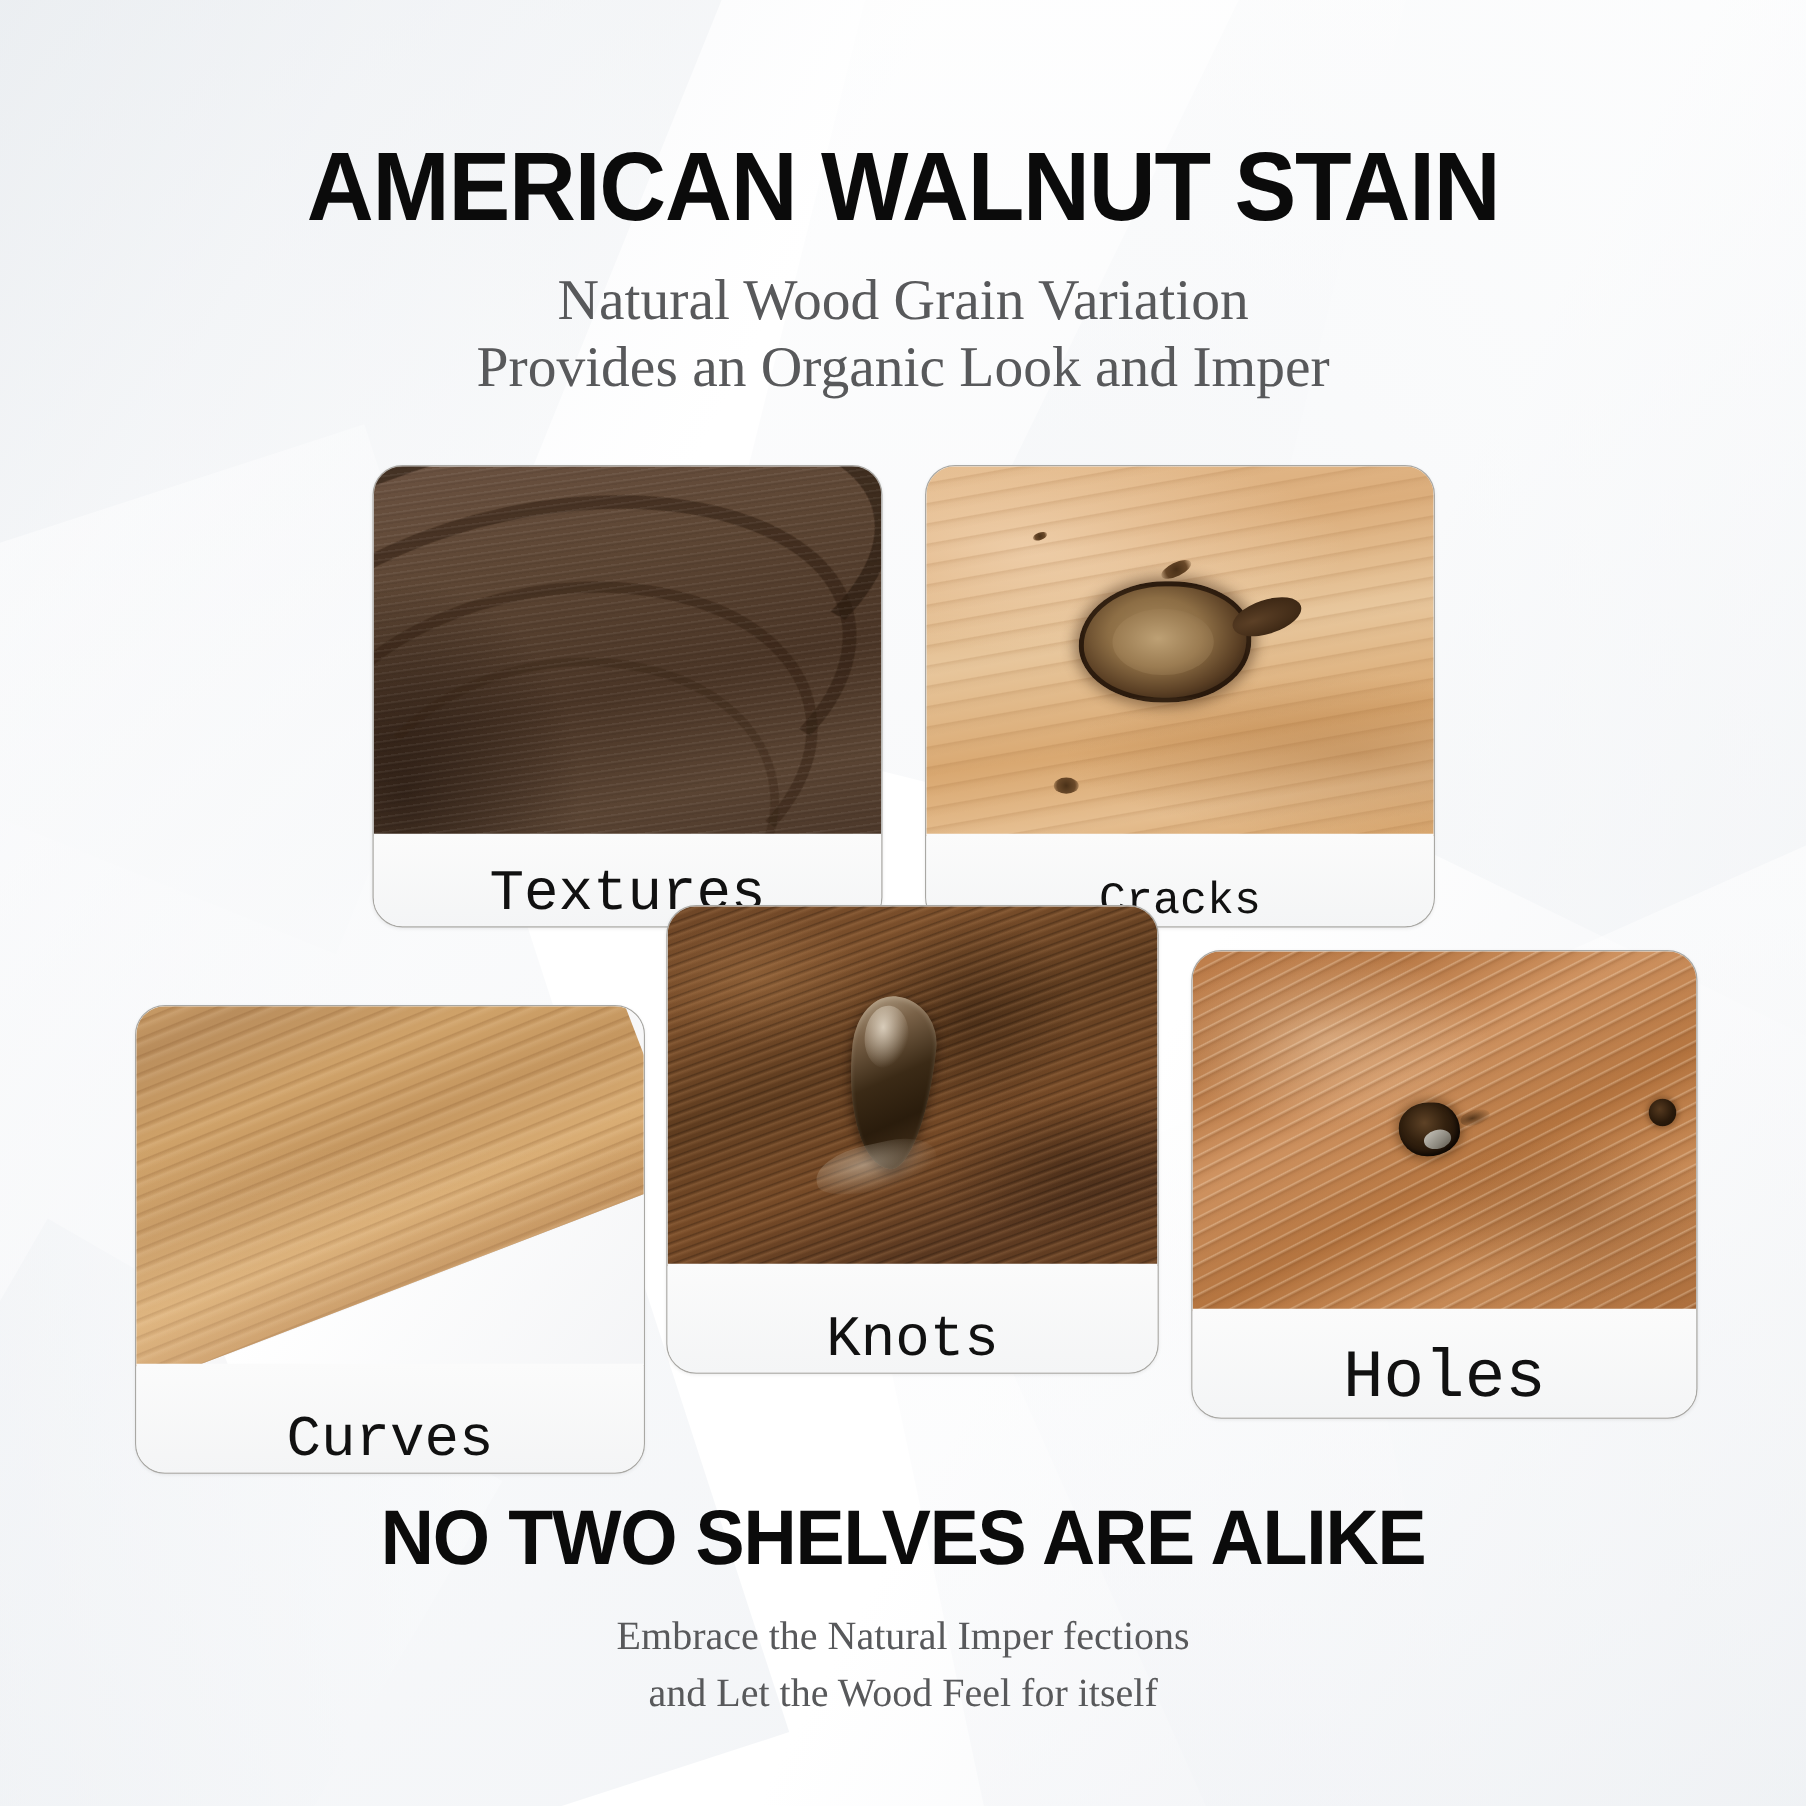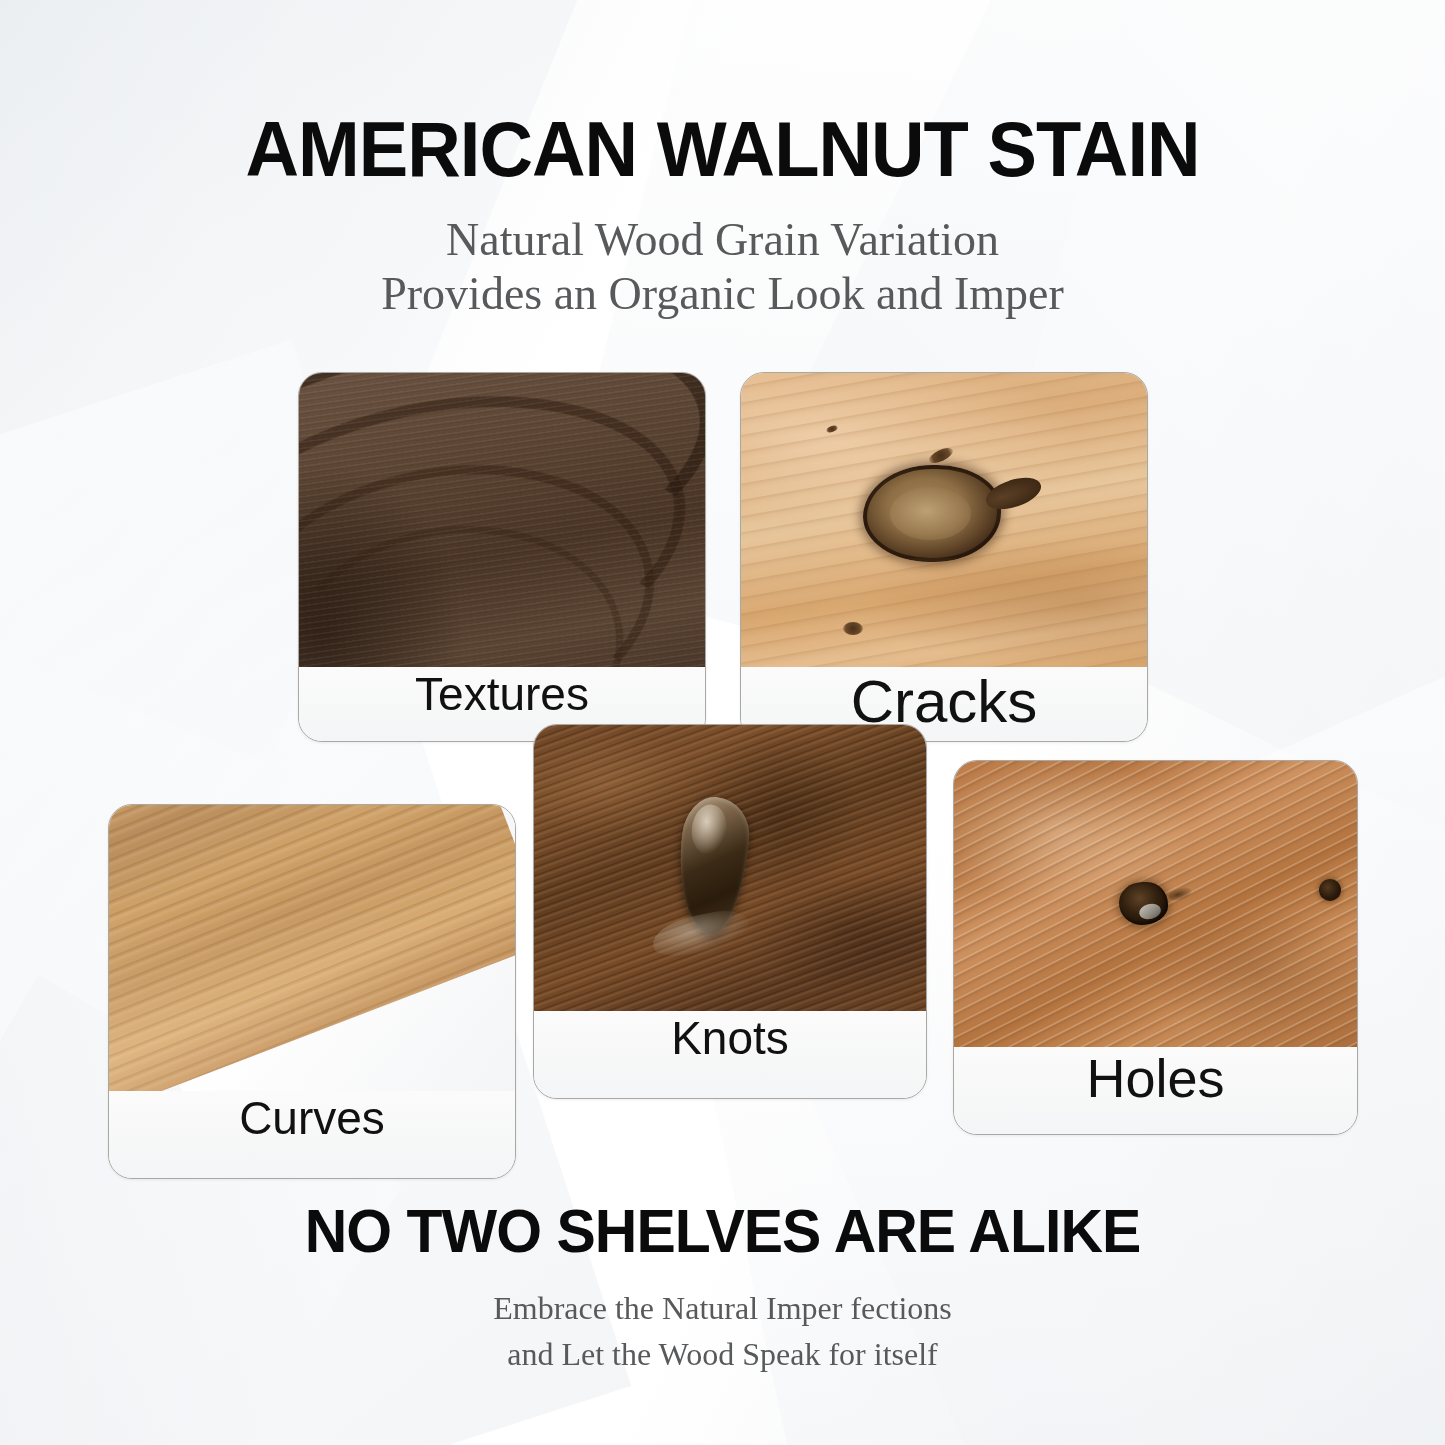--- a/index.html
+++ b/index.html
@@ -79,23 +79,24 @@
     overflow:hidden;
     box-shadow:0 1px 3px rgba(0,0,0,.07);
   }
   .card-photo {
     position:absolute; left:0; right:0; top:0;
     overflow:hidden;
   }
   .card-label {
     position:absolute; left:0; right:0; bottom:0;
     background:linear-gradient(180deg,#fbfbfb 0%,#f4f5f6 100%);
-    display:flex; align-items:flex-start; justify-content:center;
+    display:flex; align-items:flex-end; justify-content:center;
     color:#111;
     font-weight:400;
+    font-family:Liberation Mono, monospace;
   }
 
   
   .wood { position:absolute; inset:0; }
 
   
   .w-textures {
     background:
       radial-gradient(ellipse 58% 96% at 6% 88%, rgba(24,13,7,.55) 0%, rgba(24,13,7,0) 60%),
       linear-gradient(168deg,#6b5241 0%, #5d4634 28%, #4a3526 58%, #5a4433 82%, #4b3729 100%);
@@ -370,21 +371,21 @@
       <div class="cracks-grain"></div>
       <div class="spec-dot" style="left:21%; top:18%; width:12px; height:6px; transform:rotate(-20deg);"></div>
       <div class="spec-dot" style="left:46%; top:26%; width:26px; height:11px; transform:rotate(-26deg);"></div>
       <div class="spec-dot" style="left:25%; top:84%; width:20px; height:13px;"></div>
       <div class="knot-big">
         <div class="knot-big-core"></div>
       </div>
       <div class="knot-tail"></div>
       <div class="photo-seam"></div>
     </div>
-    <div class="card-label" style="height:74px; font-size:60px;">
+    <div class="card-label" style="height:74px; font-size:36px;">
       <span>Cracks</span>
     </div>
   </div>
 
   <div class="card" style="left:108px; top:760px; width:408px; height:375px;margin-top:44px;">
     <div class="card-photo" style="height:288px;">
       <div class="wood w-curves"></div>
       <div class="plank">
         <div class="plank-grain"></div>
         <div class="plank-shade"></div>
@@ -427,16 +428,16 @@
     </div>
     <div class="card-label" style="height:87px; font-size:54px;">
       <span>Holes</span>
     </div>
   </div>
 
   <div class="headline" id="headline-bottom">NO TWO SHELVES ARE ALIKE</div>
 
   <div class="subline" id="sub-bottom">
     <span class="line">Embrace the Natural Imper fections</span>
-    <span class="line">and Let the Wood Speak for itself</span>
+    <span class="line">and Let the Wood Feel for itself</span>
   </div>
 
 </div>
 
 </body></html>

